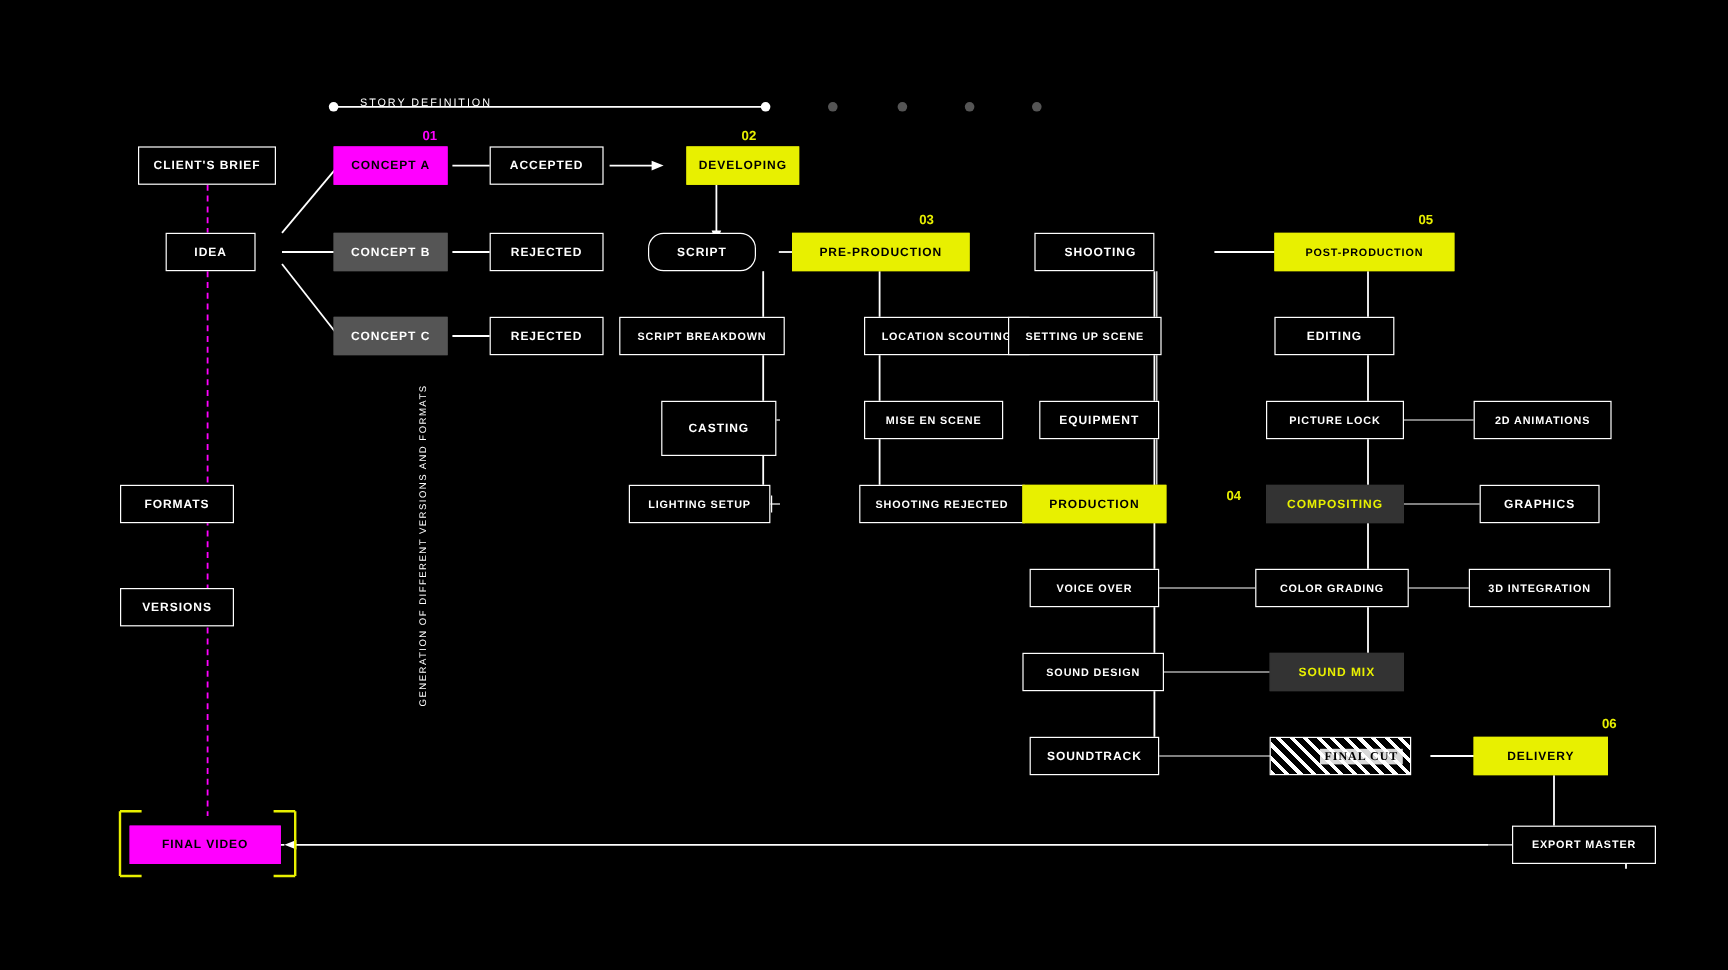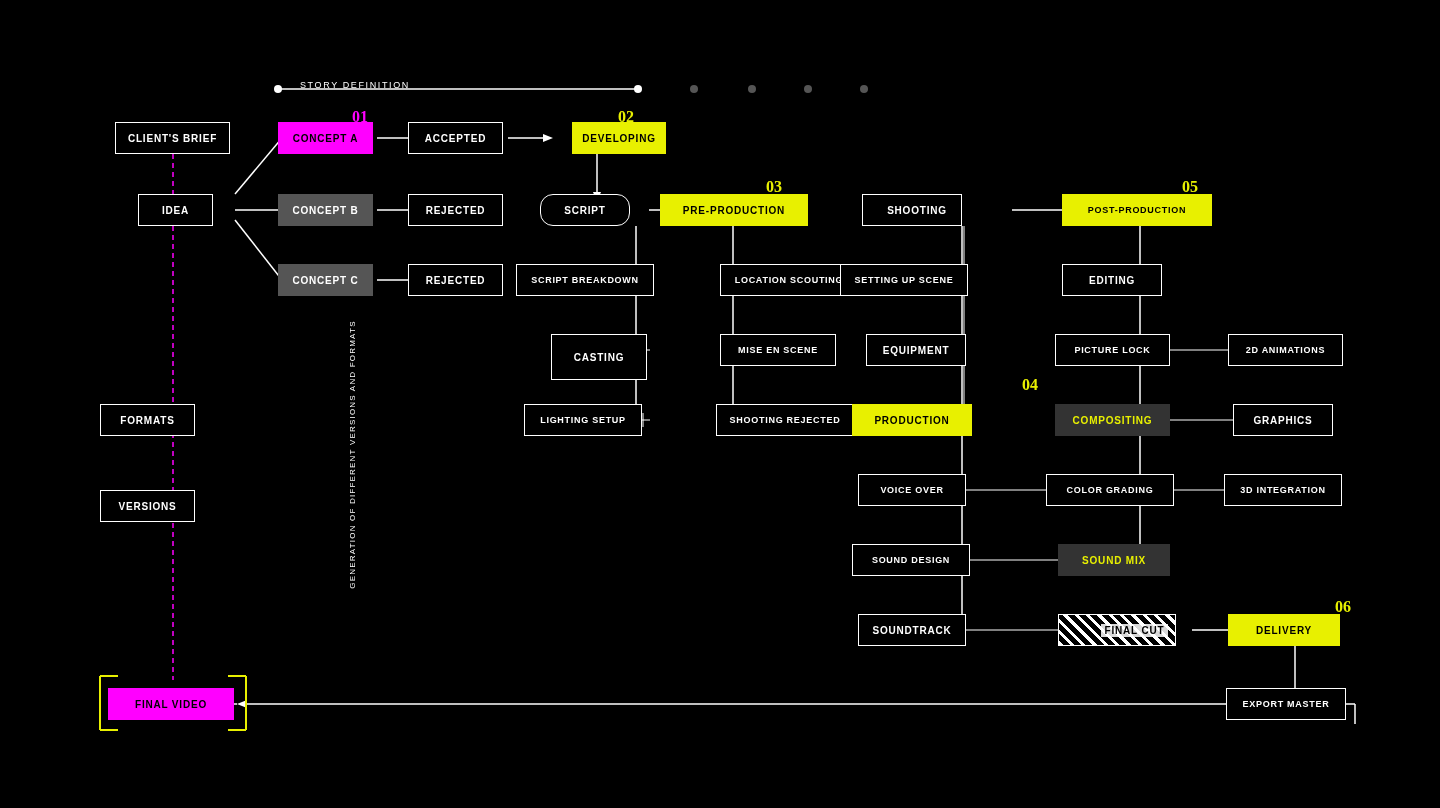--- a/index.html
+++ b/index.html
@@ -30,24 +30,24 @@
       color: #fff;
       background: #000;
     }
     .node.yellow { background: #e8f000; color: #000; border-color: #e8f000; }
     .node.magenta { background: #ff00ff; color: #000; border-color: #ff00ff; }
     .node.gray { background: #555; color: #fff; border-color: #555; }
     .node.dark-gray { background: #333; color: #e8f000; border-color: #333; }
 
     .label-num {
       position: absolute;
-      font-size: 16px;
+      font-size: 11px;
       font-weight: 700;
       color: #ff00ff;
-      font-family: Liberation Serif, serif;
+      font-family: Liberation Sans, sans-serif;
     }
     .label-num.yellow-num { color: #e8f000; }
 
     svg#lines {
       position: absolute;
       top: 0; left: 0;
       width: 1440px;
       height: 808px;
       pointer-events: none;
     }
@@ -184,21 +184,21 @@
     <polygon points="855,276 865,280 855,284" fill="#fff"></polygon>
 
     <polygon points="900,416 910,420 900,424" fill="#fff"></polygon>
   </svg>
 
   <div style="position:absolute;top:80px;left:300px;color:#fff;font-size:9px;letter-spacing:0.18em;font-family:Arial;font-weight:400;">STORY DEFINITION</div>
 
   <div class="label-num" style="top:108px;left:352px;">01</div>
   <div class="label-num yellow-num" style="top:108px;left:618px;">02</div>
   <div class="label-num yellow-num" style="top:178px;left:766px;">03</div>
-  <div class="label-num yellow-num" style="top:376px;left:1022px;">04</div>
+  <div class="label-num yellow-num" style="top:408px;left:1022px;">04</div>
   <div class="label-num yellow-num" style="top:178px;left:1182px;">05</div>
   <div class="label-num yellow-num" style="top:598px;left:1335px;">06</div>
 
   <div class="rotated-text" style="top:450px;left:218px;">GENERATION OF DIFFERENT VERSIONS AND FORMATS</div>
 
   <div class="node" style="left:115px;top:122px;width:115px;height:32px;">CLIENT'S BRIEF</div>
 
   <div class="node" style="left:138px;top:194px;width:75px;height:32px;">IDEA</div>
 
   <div class="node magenta" style="left:278px;top:122px;width:95px;height:32px;">CONCEPT A</div>
@@ -259,26 +259,26 @@
 
   <div class="node dark-gray" style="left:1055px;top:404px;width:115px;height:32px;color:#e8f000;">COMPOSITING</div>
 
   <div class="node" style="left:1046px;top:474px;width:128px;height:32px;font-size:9px;">COLOR GRADING</div>
 
   <div class="node dark-gray" style="left:1058px;top:544px;width:112px;height:32px;color:#e8f000;">SOUND MIX</div>
 
   <div style="position:absolute;left:1058px;top:614px;width:118px;height:32px;
               background:repeating-linear-gradient(45deg,#fff,#fff 3px,#000 3px,#000 8px);
               border:1.5px solid #fff;display:flex;align-items:center;justify-content:center;">
-    <span style="color:#000;font-size:10px;font-weight:700;letter-spacing:0.08em;font-family:Liberation Sans, sans-serif;background:rgba(255,255,255,0.85);padding:1px 4px;margin-left:35px;">FINAL CUT</span>
+    <span style="color:#000;font-size:10px;font-weight:700;letter-spacing:0.08em;font-family:Liberation Serif, serif;background:rgba(255,255,255,0.85);padding:1px 4px;margin-left:35px;">FINAL CUT</span>
   </div>
 
   <div class="node yellow" style="left:1228px;top:614px;width:112px;height:32px;">DELIVERY</div>
 
-  <div class="node" style="left:1226px;top:688px;width:120px;height:32px;font-size:9px;">EXPORT MASTER</div>
+  <div class="node" style="left:1260px;top:688px;width:120px;height:32px;font-size:9px;">EXPORT MASTER</div>
 
   <div class="node" style="left:1228px;top:334px;width:115px;height:32px;font-size:9px;">2D ANIMATIONS</div>
 
   <div class="node" style="left:1233px;top:404px;width:100px;height:32px;">GRAPHICS</div>
 
   <div class="node" style="left:1224px;top:474px;width:118px;height:32px;font-size:9px;">3D INTEGRATION</div>
 
 </div>
 
 </body></html>

